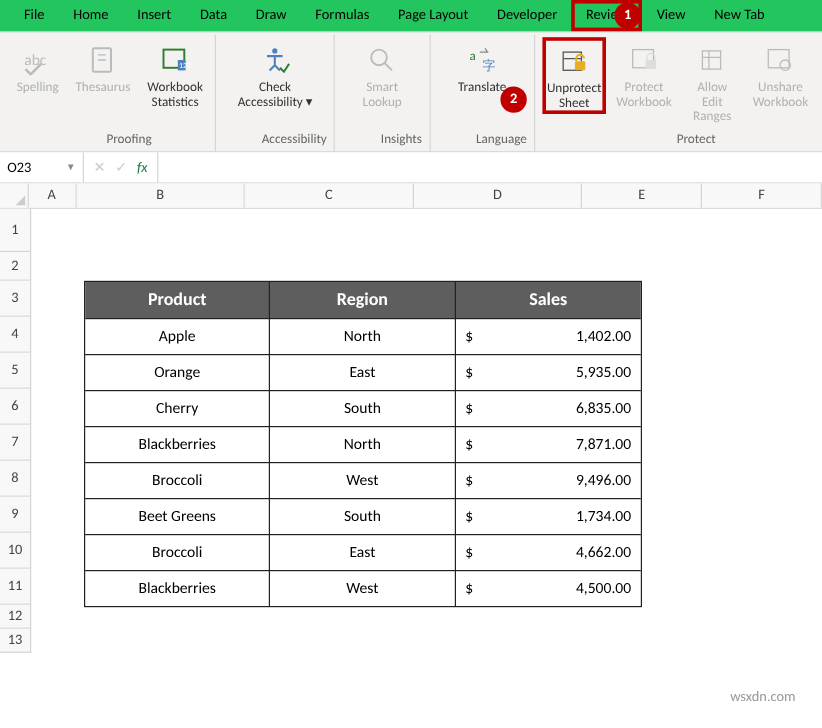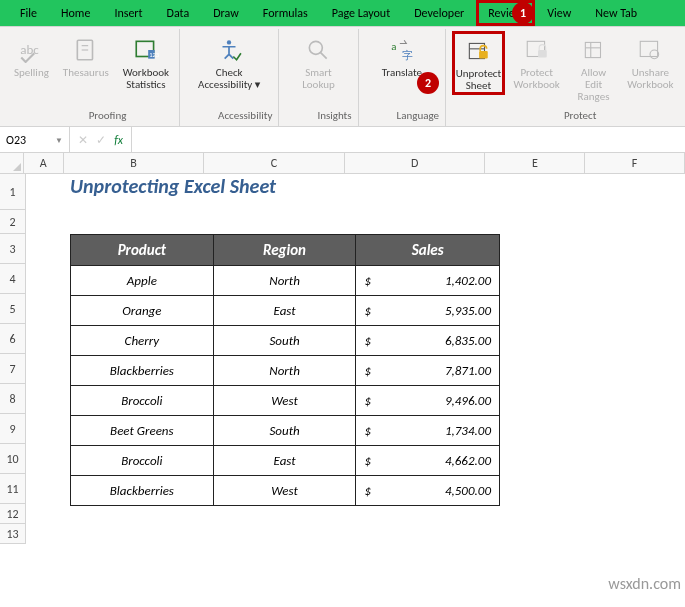--- a/index.html
+++ b/index.html
@@ -49,32 +49,32 @@
     .row-h { width: 26px; border-right: 1px solid #d4d4d4; border-bottom: 1px solid #d4d4d4; text-align: center; color: #444; background: #f8f8f8; font-size: 12px; display: flex; align-items: center; justify-content: center; }
     .row-1 { height: 36px; }
     .row-2 { height: 24px; }
     .row-data { height: 30px; }
     .row-blank { height: 20px; }
     
     .cells { position: relative; }
     
     .title-cell { color: #365f91; font-style: italic; font-weight: 600; font-size: 20px; justify-content: center; position: absolute; left: 44px; top: 0; width: 465px; height: 36px; z-index: 2; }
     
-    .tbl { position: absolute; top: 60px; left: 44px; width: 430px; border: 1.5px solid #222; font-style: italic; }
+    .tbl { position: absolute; top: 60px; left: 44px; width: 465px; border: 1.5px solid #222; }
     .tbl-row { display: flex; height: 30px; }
     .tbl-head { background: #5e5e5e; color: #fff; font-weight: bold; text-align: center; display: flex; align-items: center; justify-content: center; border-right: 1.5px solid #222; font-size: 15px; }
     .tbl-head:last-child { border-right: none; }
     .tbl-cell { border-right: 1.5px solid #222; border-top: 1.5px solid #222; display: flex; align-items: center; justify-content: center; font-size: 13px; padding: 0 8px; }
     .tbl-cell:last-child { border-right: none; }
     .tbl-cell.sales { justify-content: space-between; }
     .tc-B { width: 155px; }
     .tc-C { width: 155px; }
     .tc-D { width: 155px; }
     
-    .watermark { position: absolute; right: 4px; top: 574px; font-size: 16px; color: #999; }
+    .watermark { position: absolute; right: 22px; top: 574px; font-size: 12px; color: #999; }
   </style>
 </head>
 <body>
 
 <div class="callout callout-1">1</div>
 <div class="callout callout-2">2</div>
 
 <div class="ribbon-tabs">
   <span class="ribbon-tab">File</span>
   <span class="ribbon-tab">Home</span>
@@ -261,21 +261,20 @@
       <div class="row-h row-data">7</div>
       <div class="row-h row-data">8</div>
       <div class="row-h row-data">9</div>
       <div class="row-h row-data">10</div>
       <div class="row-h row-data">11</div>
       <div class="row-h row-blank">12</div>
       <div class="row-h row-blank">13</div>
     </div>
 
     <div class="cells" style="width:730px;">
-      <div class="title-cell">Unprotecting Excel Sheet</div>
 
       <div class="tbl">
         <div class="tbl-row">
           <div class="tbl-head tc-B">Product</div>
           <div class="tbl-head tc-C">Region</div>
           <div class="tbl-head tc-D">Sales</div>
         </div>
         <div id="tbl-body">
             <div class="tbl-row">
               <div class="tbl-cell tc-B">Apple</div>

